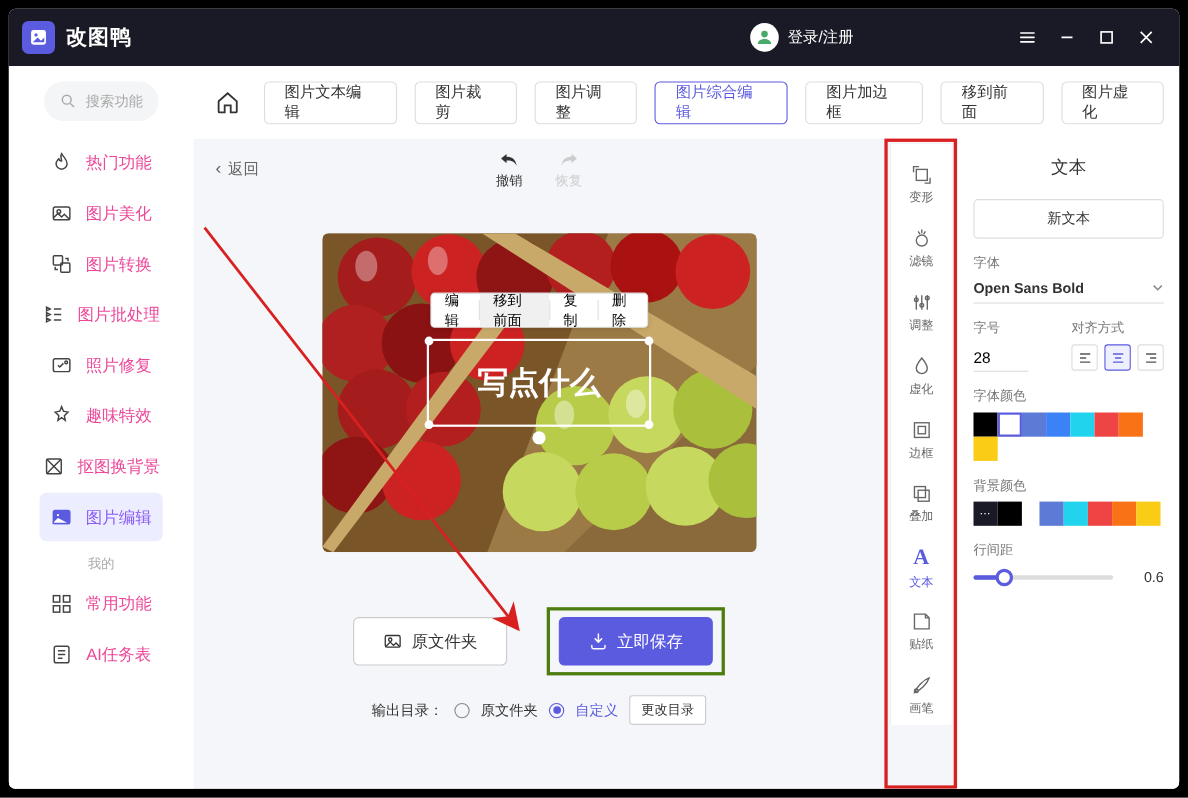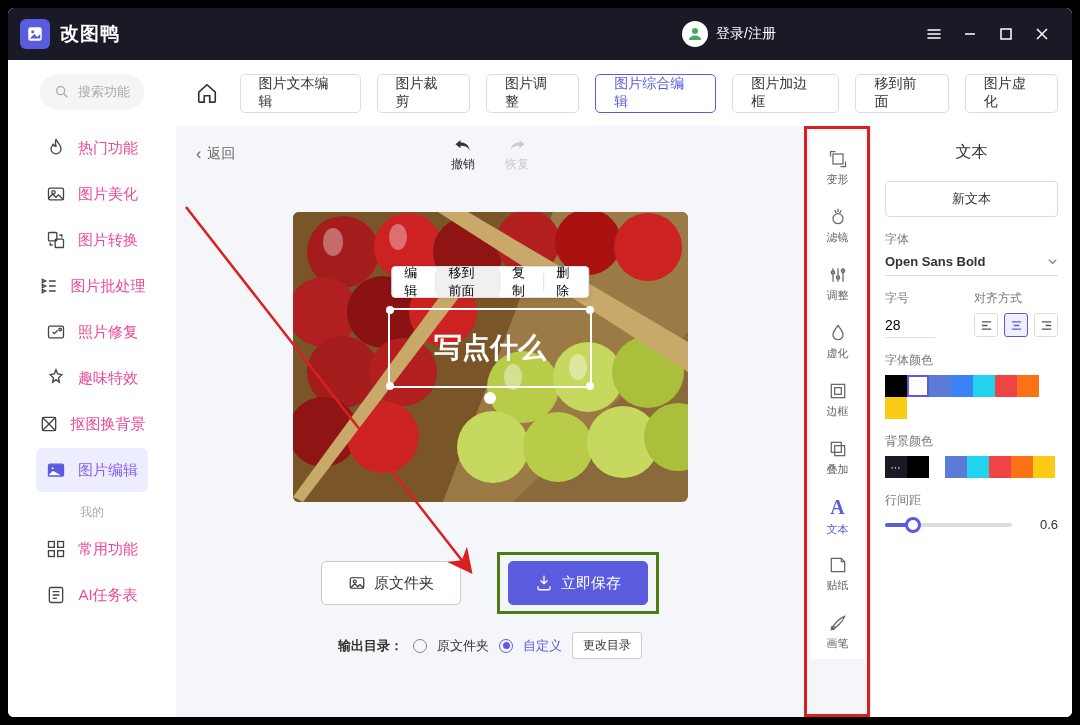--- a/index.html
+++ b/index.html
@@ -373,21 +373,21 @@
                   <div class="btn btn-primary">
                     <svg viewBox="0 0 24 24">
                         <path d="M12 3v10m0 0l-4-4m4 4l4-4M4 17v2a2 2 0 002 2h12a2 2 0 002-2v-2" stroke="#fff" fill="none" stroke-width="1.8" stroke-linecap="round"></path>
                       </svg>
                     <span>立即保存</span>
                   </div>
                 </div>
               </div>
 
               <div class="output-row">
-                <span style="font-weight:700">输出目录：</span>
+                <span style="font-weight:400">输出目录：</span>
                 <span class="radio"></span>
                 <span>原文件夹</span>
                 <span class="radio checked"></span>
                 <span style="color:#5b5be0">自定义</span>
                 <div class="change-btn">更改目录</div>
               </div>
             </div>
           </div>
 
           <div class="rail-highlight">

